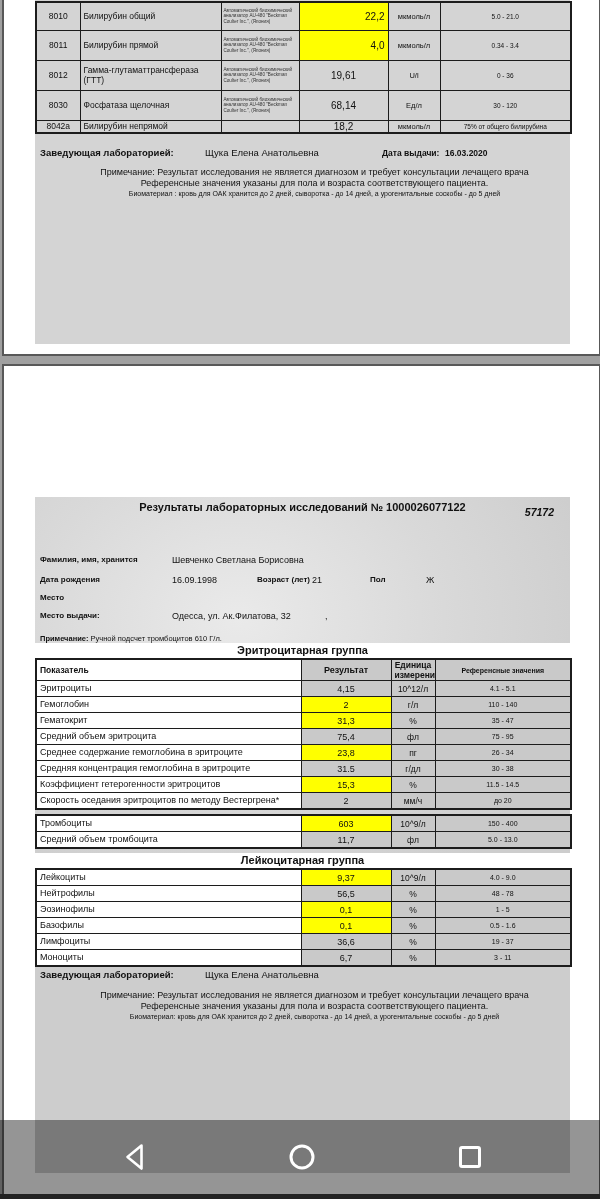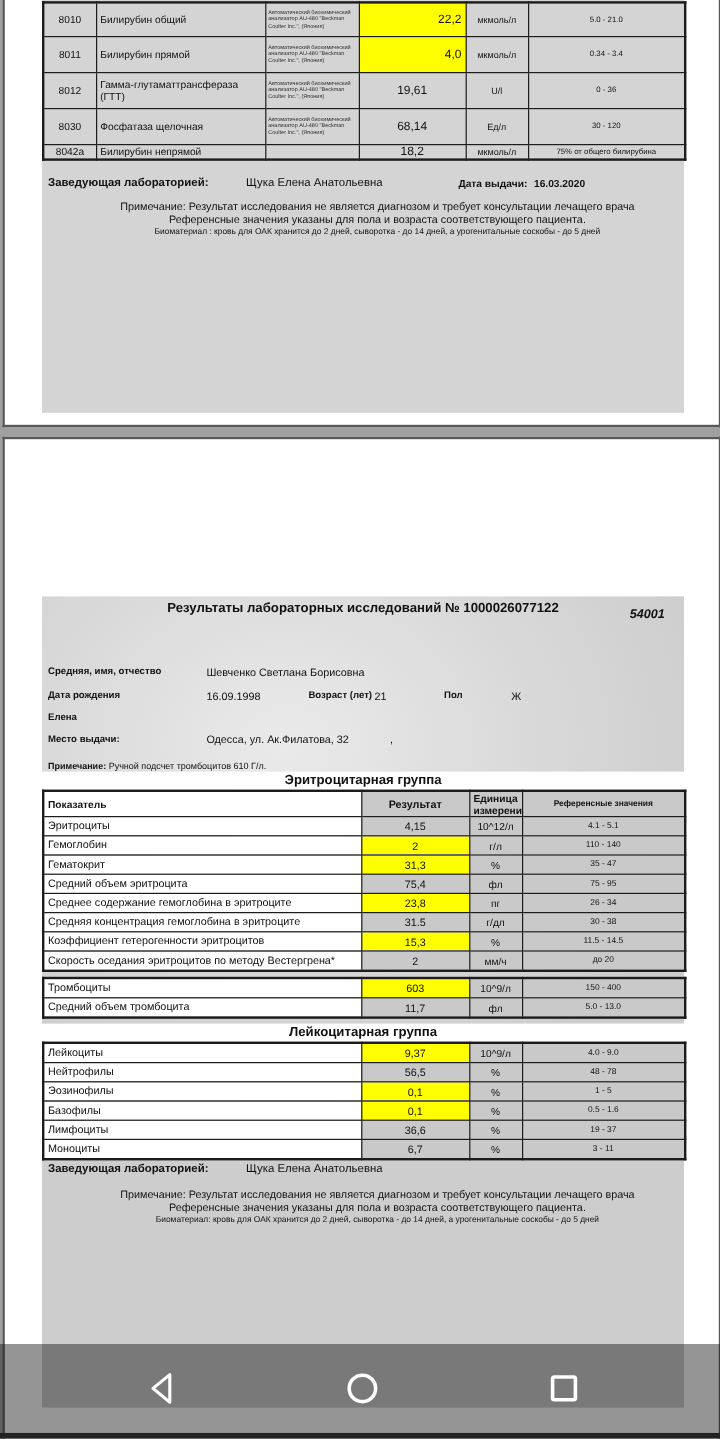--- a/index.html
+++ b/index.html
@@ -182,34 +182,34 @@
         <div class="small">Биоматериал : кровь для ОАК хранится до 2 дней, сыворотка - до 14 дней, а урогенитальные соскобы - до 5 дней</div>
       </div>
 
     </div>
   </div>
 
   <div class="page page2">
     <div class="backdrop bd2">
 
       <div class="doc-title">Результаты лабораторных исследований  № 1000026077122</div>
-      <div class="doc-code">54001</div>
+      <div class="doc-code">57172</div>
 
       <div class="prow">
-        <span class="plabel x-lab y-name">Средняя, имя, отчество</span>
+        <span class="plabel x-lab y-name">Фамилия, имя, хранится</span>
         <span class="pval   x-val y-name">Шевченко Светлана Борисовна</span>
 
         <span class="plabel x-lab y-dob">Дата рождения</span>
         <span class="pval   x-val y-dob">16.09.1998</span>
         <span class="plabel x-agel y-dob">Возраст (лет)</span>
         <span class="pval   x-agev y-dob">21</span>
         <span class="plabel x-sexl y-dob">Пол</span>
         <span class="pval   x-sexv y-dob">Ж</span>
 
-        <span class="plabel x-lab y-doc">Елена</span>
+        <span class="plabel x-lab y-doc">Место</span>
 
         <span class="plabel x-lab y-place">Место выдачи:</span>
         <span class="pval   x-val y-place">Одесса, ул. Ак.Филатова, 32</span>
         <span class="pval   x-comma y-place">,</span>
 
         <span class="pnote"><b>Примечание:</b>&nbsp;<span>Ручной подсчет тромбоцитов 610 Г/л.</span></span>
       </div>
 
       <div class="doc-body">
 

